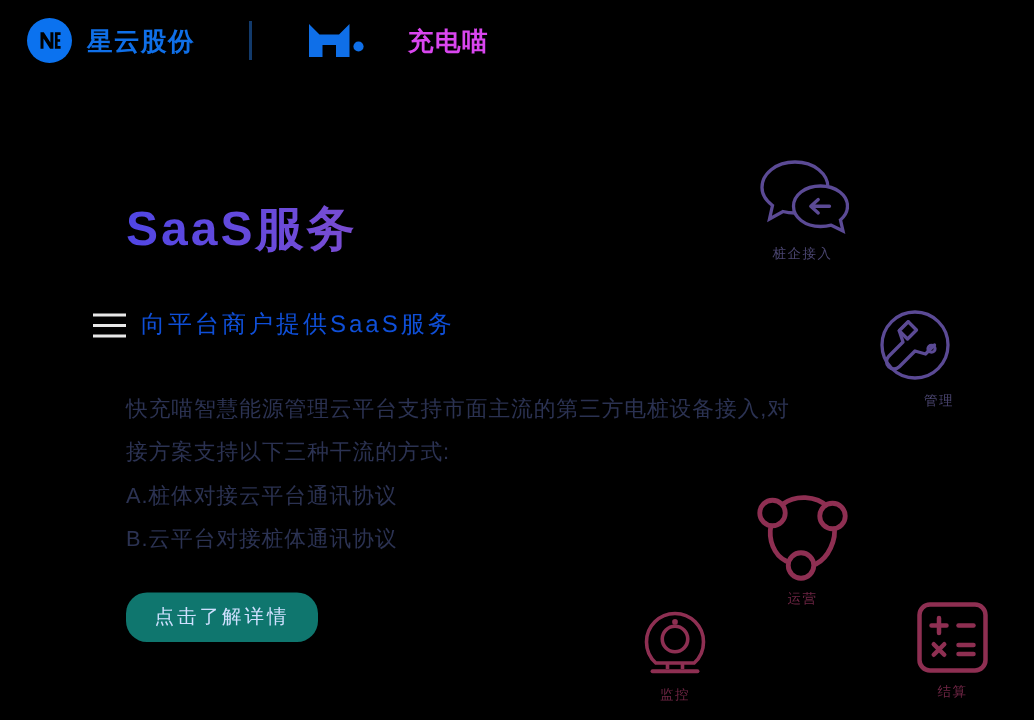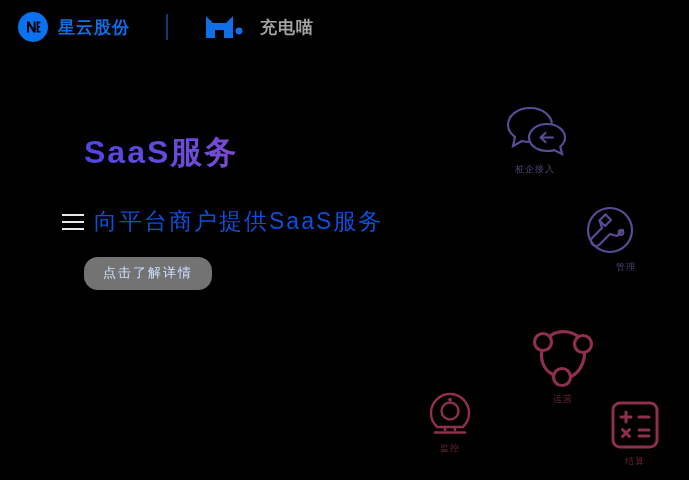--- a/index.html
+++ b/index.html
@@ -55,22 +55,22 @@
     background: #123a6b;
     margin-left: 36px;
     margin-right: 36px;
   }
   #brand-secondary {
     display: flex;
     align-items: center;
   }
   #cat-mark { display: block; }
   #brand-secondary-name {
-    margin-left: 12px;
-    color: #a3a3a3;
+    margin-left: 24px;
+    color: #d946ef;
     font-size: 17px;
     font-weight: bold;
     letter-spacing: 1px;
     white-space: nowrap;
   }
 
   
   #hero {
     position: absolute;
     left: 84px;
@@ -107,39 +107,39 @@
     margin-right: 10px;
   }
   #menu-icon i {
     display: block;
     height: 2px;
     background: #e8e8e8;
     width: 100%;
   }
   #hero-subtitle {
     color: #0f4fd8;
-    font-size: 23px;
+    font-size: 16px;
     letter-spacing: 2px;
     white-space: nowrap;
   }
 
   #hero-body {
     margin-top: 32px;
     color: #2b3252;
     font-size: 14.5px;
     line-height: 29px;
     letter-spacing: 0.6px;
     max-width: 500px;
   }
   .hero-line { white-space: nowrap; }
 
   #cta-button {
     margin-top: 20px;
     display: inline-block;
-    background: #737373;
+    background: #0f766e;
     color: #cfe0ff;
     font-size: 13px;
     letter-spacing: 2px;
     padding: 7px 19px 8px 19px;
     border-radius: 14px;
     border: none;
     cursor: pointer;
     white-space: nowrap;
   }
 
@@ -155,22 +155,22 @@
   .feature .feature-label {
     margin-top: 5px;
     font-size: 9px;
     letter-spacing: 1px;
     white-space: nowrap;
   }
   .feature svg { display: block; }
 
   #feature-chat   { left: 490px; top: 104px; }
   #feature-manage { left: 546px; top: 204px; align-items: flex-end; }
-  #feature-share  { left: 518px; top: 322px; }
-  #feature-monitor{ left: 405px; top: 391px; }
+  #feature-share  { left: 490px; top: 322px; }
+  #feature-monitor{ left: 405px; top: 406px; }
   #feature-settle { left: 590px; top: 400px; }
 
   #feature-chat .feature-label,
   #feature-manage .feature-label { color: #4a4570; }
   #feature-share .feature-label,
   #feature-monitor .feature-label,
   #feature-settle .feature-label { color: #6e2544; }
 </style>
 </head>
 <body>
@@ -207,20 +207,26 @@
 
   <div id="hero-subtitle-row">
     <span id="menu-icon">
       <i></i>
       <i></i>
       <i></i>
     </span>
     <span id="hero-subtitle">向平台商户提供SaaS服务</span>
   </div>
 
+  <div id="hero-body">
+    <div class="hero-line">快充喵智慧能源管理云平台支持市面主流的第三方电桩设备接入,对</div>
+    <div class="hero-line">接方案支持以下三种干流的方式:</div>
+    <div class="hero-line">A.桩体对接云平台通讯协议</div>
+    <div class="hero-line">B.云平台对接桩体通讯协议</div>
+  </div>
 
   <button id="cta-button">点击了解详情</button>
 
 </div>
 
 <div class="feature" id="feature-chat">
   <span>
     <svg width="62" height="54" viewBox="0 0 62 54" aria-hidden="true">
       <path d="M26 4 C13 4 4 12 4 21 C4 26 7 30 11 33 L9 42 L18 37 C20.5 37.7 23 38 26 38 C39 38 48 30 48 21 C48 12 39 4 26 4 Z" fill="none" stroke="#5b4a95" stroke-width="2.2"></path>
       <path d="M43 20 C32.5 20 25 26.2 25 33.5 C25 40.8 32.5 47 43 47 C45.6 47 48 46.7 50.2 46.1 L58 50 L56.3 42.6 C59.2 40.2 61 37 61 33.5 C61 26.2 53.5 20 43 20 Z" fill="#000" stroke="#5b4a95" stroke-width="2.2"></path>

